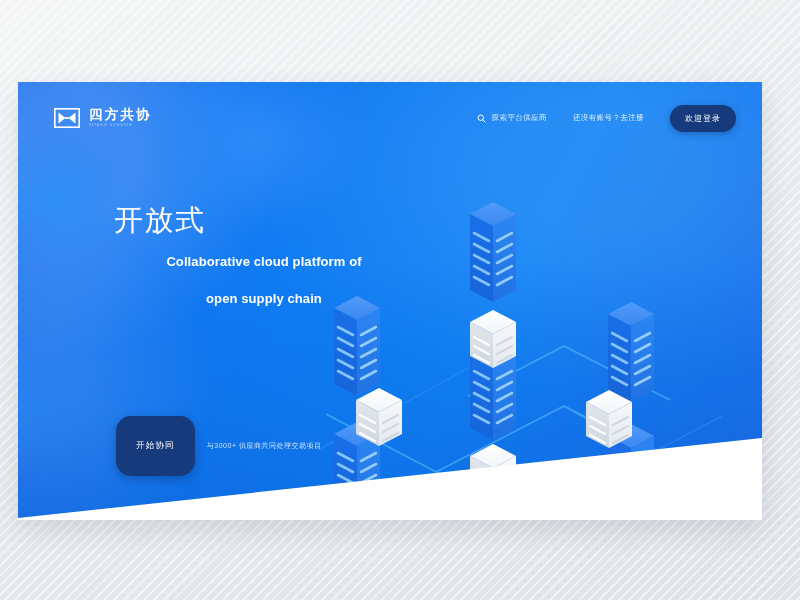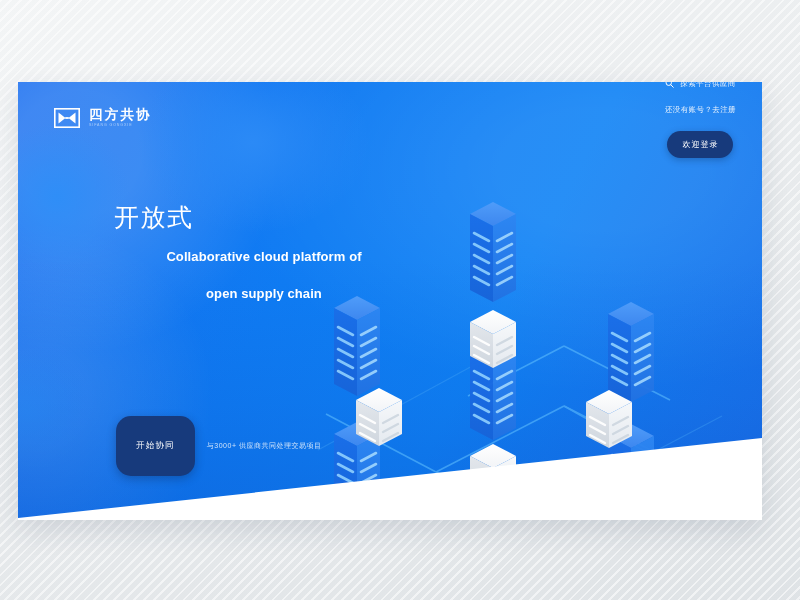--- a/index.html
+++ b/index.html
@@ -59,40 +59,40 @@
   }
   .brand-text { display:flex; flex-direction:column; line-height:1; }
   .brand-cn {
     color:#ffffff; font-size:13.5px; letter-spacing:2.2px; font-weight:700;
     white-space:nowrap;
   }
   .brand-en {
     color:rgba(255,255,255,0.55); font-size:3.6px; letter-spacing:0.9px;
     margin-top:3px; white-space:nowrap;
   }
-  .nav-right { margin-left:auto; display:flex; align-items:center; gap:16px;flex-direction:column; }
+  .nav-right { margin-left:auto; display:flex; align-items:center; gap:26px; }
   .nav-search { display:flex; align-items:center; gap:6px; cursor:pointer; }
   .nav-search svg { display:block; }
   .nav-link {
     color:rgba(255,255,255,0.88); font-size:7.5px; letter-spacing:0.4px;
     white-space:nowrap; cursor:pointer;
   }
   .nav-register { color:rgba(255,255,255,0.9); font-size:7.5px; letter-spacing:0.4px;
     white-space:nowrap; cursor:pointer; }
   .login-btn {
     background:#173a7c; color:#ffffff; border:none; border-radius:14px;
     padding:8px 15px; font-size:8px; letter-spacing:1px; cursor:pointer;
     font-family:inherit; white-space:nowrap;
     box-shadow:0 2px 7px rgba(8,30,70,0.30);
   }
 
   
   #copy { position:absolute; left:96px; top:118px; width:300px; }
   .h-cn {
-    color:#ffffff; font-size:25px; line-height:1.42; font-weight:400;
+    color:#ffffff; font-size:29px; line-height:1.42; font-weight:400;
     letter-spacing:1.5px; white-space:nowrap;
   }
   .h-en {
     color:#ffffff; font-size:13px; font-weight:700; line-height:1.62;
     margin-top:10px; letter-spacing:0.1px;text-align:center;
   }
   #cta-row { position:absolute; left:98px; top:334px; display:flex; align-items:center; gap:12px; }
   .cta-btn {
     background:#173a7c; color:#ffffff; border:none; border-radius:15px;
     padding:24px 20px; font-size:8.5px; letter-spacing:1.2px; cursor:pointer;

